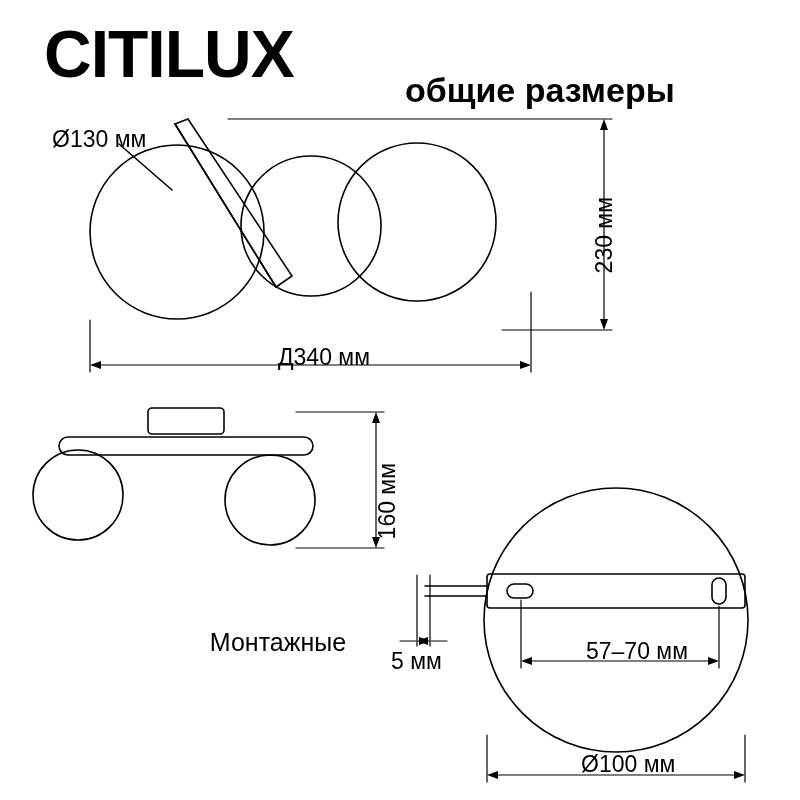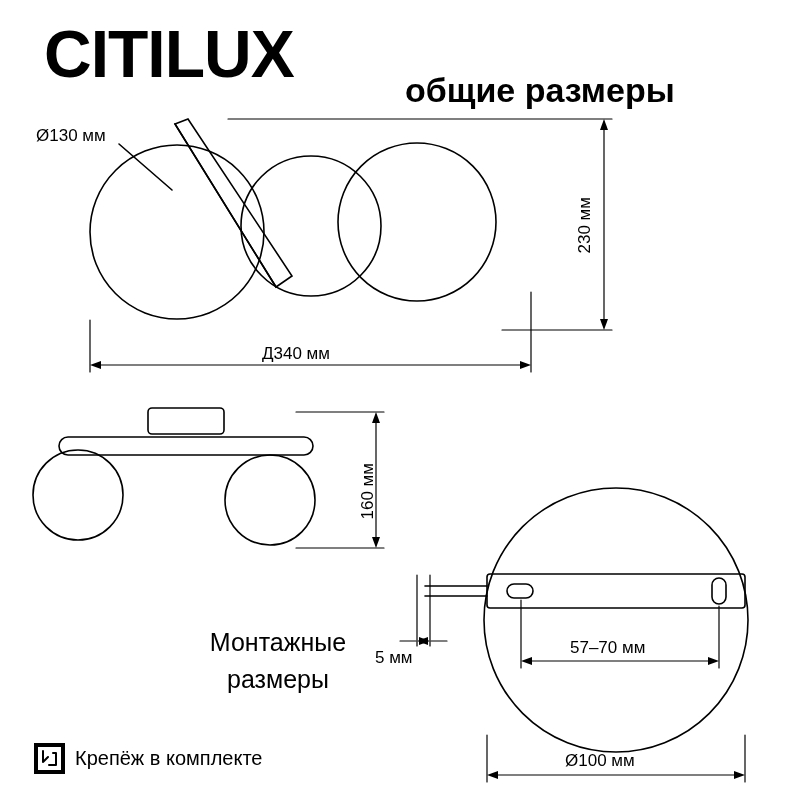--- a/index.html
+++ b/index.html
@@ -39,22 +39,23 @@
     top: 55px;
     font-size: 34px;
     font-weight: bold;
     letter-spacing: 0px;
     white-space: nowrap;
     margin-top: 16px;
   }
 
   
   .dim {
-    font-size: 17px;
+    font-size: 23px;
     white-space: nowrap;
+    margin-left: 16px;
   }
   .dim.vert {
     writing-mode: vertical-rl;
     transform: rotate(180deg);
     transform-origin: center;
   }
   #label-d130   { left: 36px;  top: 126px; }
   #label-230    { left: 575px; top: 197px; }
   #label-d340   { left: 262px; top: 344px; }
   #label-160    { left: 358px; top: 463px; }
@@ -201,26 +202,16 @@
   <div class="abs dim vert" id="label-160">160 мм</div>
 
   <div class="abs dim" id="label-5mm">5 мм</div>
 
   <div class="abs dim" id="label-5770">57–70 мм</div>
 
   <div class="abs dim" id="label-d100">Ø100 мм</div>
 
   <div class="abs" id="mount-title">
     <div>Монтажные</div>
-    <div>размеры</div>
   </div>
 
-  <div class="abs" id="footer-note">
-    <span>
-      <svg id="hardware-icon" viewBox="0 0 27 27" width="27" height="27">
-        <rect x="1" y="1" width="25" height="25" fill="none" stroke="#000" stroke-width="2"></rect>
-        <path d="M7,6 L7,17 M7,17 L12,12 M13,20 L20,20 M20,20 L20,8 L17,8" fill="none" stroke="#000" stroke-width="2" stroke-linecap="round" stroke-linejoin="round"></path>
-      </svg>
-    </span>
-    <span class="fn-text">Крепёж в комплекте</span>
-  </div>
 
 </div>
 
 </body></html>

